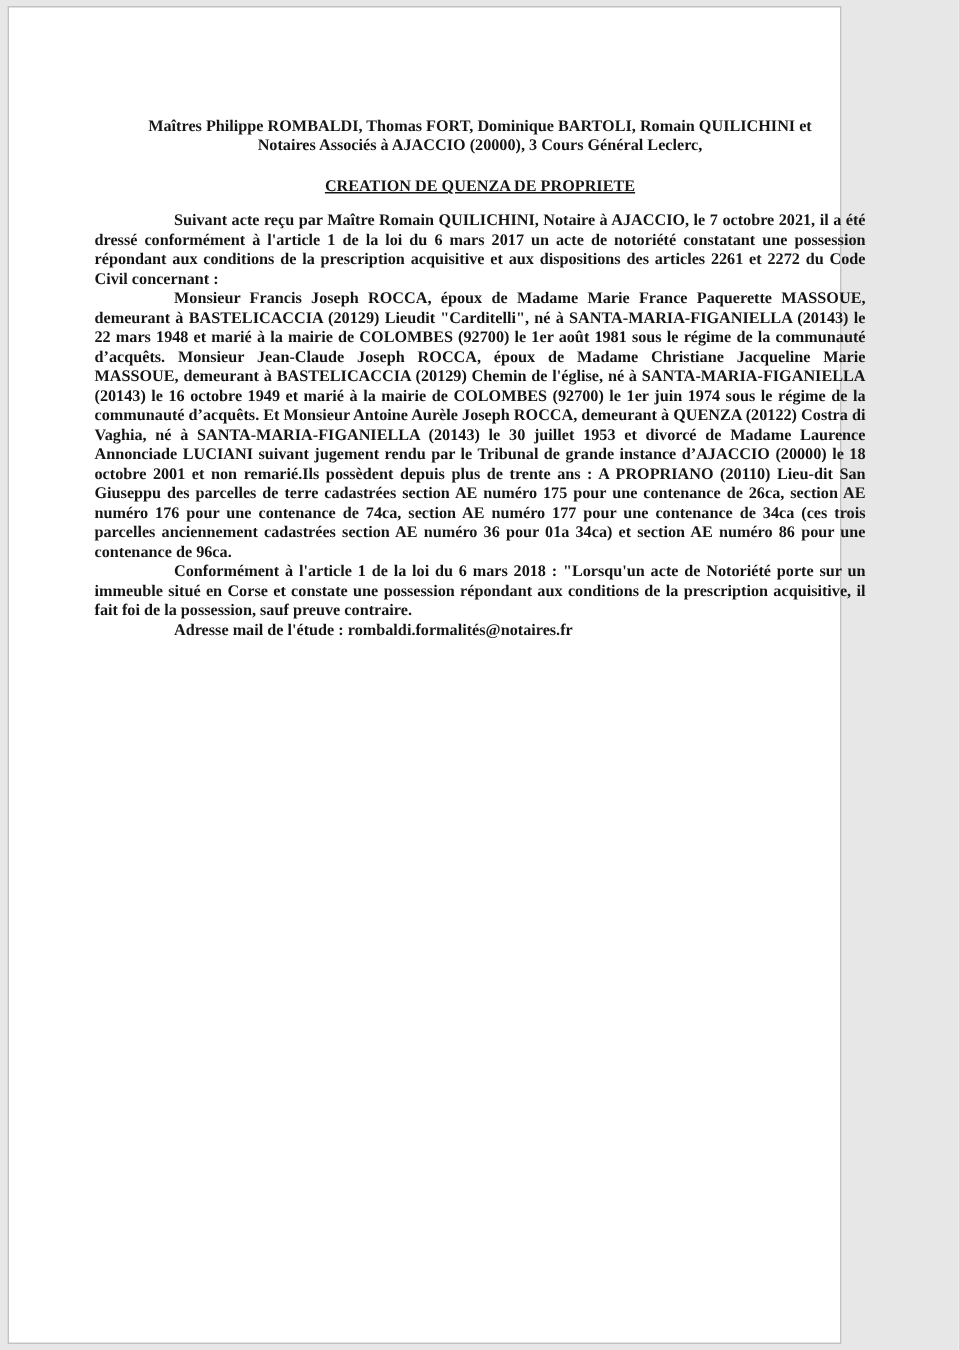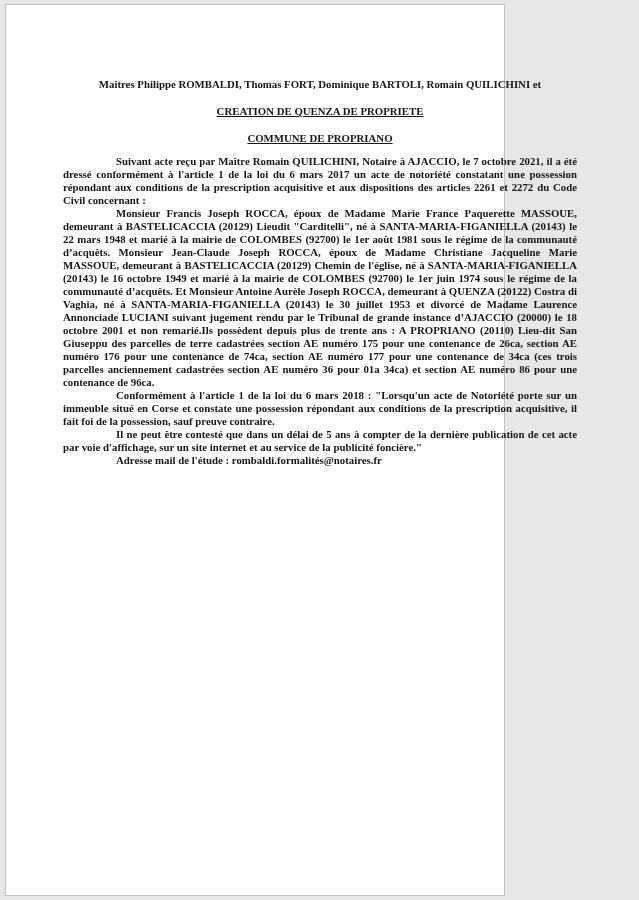--- a/index.html
+++ b/index.html
@@ -8,21 +8,21 @@
     width: 639px;
     height: 900px;
     background: #e7e7e7;
     overflow: hidden;
     font-family: "Liberation Serif", "DejaVu Serif", serif;
   }
   .page {
     position: absolute;
     left: 5px;
     top: 4px;
-    width: 500px;
+    width: 556px;
     height: 892px;
     background: #ffffff;
     border: 1px solid #c2c2c2;
     box-sizing: border-box;
   }
   .content {
     position: absolute;
     left: 57px;
     top: 73px;
     width: 514px;
@@ -59,30 +59,29 @@
   }
 </style>
 </head>
 <body>
 
 <div class="page">
   <div class="content">
 
     <div class="header-block">
       <div>Maîtres Philippe ROMBALDI, Thomas FORT, Dominique BARTOLI, Romain QUILICHINI et</div>
+      <div>Notaires Associés à AJACCIO (20000), 3 Cours Général Leclerc,</div>
     </div>
 
     <div class="doc-title">CREATION DE QUENZA DE PROPRIETE</div>
 
-    <div class="doc-subtitle">COMMUNE DE PROPRIANO</div>
 
     <p class="para first">Suivant acte reçu par Maître Romain QUILICHINI, Notaire à AJACCIO, le 7 octobre 2021, il a été dressé conformément à l'article 1 de la loi du 6 mars 2017 un acte de notoriété constatant une possession répondant aux conditions de la prescription acquisitive et aux dispositions des articles 2261 et 2272 du Code Civil concernant :</p>
 
     <p class="para">Monsieur Francis Joseph ROCCA, époux de Madame Marie France Paquerette MASSOUE, demeurant à BASTELICACCIA (20129) Lieudit "Carditelli", né à SANTA-MARIA-FIGANIELLA (20143) le 22 mars 1948 et marié à la mairie de COLOMBES (92700) le 1er août 1981 sous le régime de la communauté d’acquêts. Monsieur Jean-Claude Joseph ROCCA, époux de Madame Christiane Jacqueline Marie MASSOUE, demeurant à BASTELICACCIA (20129) Chemin de l'église, né à SANTA-MARIA-FIGANIELLA (20143) le 16 octobre 1949 et marié à la mairie de COLOMBES (92700) le 1er juin 1974 sous le régime de la communauté d’acquêts. Et Monsieur Antoine Aurèle Joseph ROCCA, demeurant à QUENZA (20122) Costra di Vaghia, né à SANTA-MARIA-FIGANIELLA (20143) le 30 juillet 1953 et divorcé de Madame Laurence Annonciade LUCIANI suivant jugement rendu par le Tribunal de grande instance d’AJACCIO (20000) le 18 octobre 2001 et non remarié.Ils possèdent depuis plus de trente ans : A PROPRIANO (20110) Lieu-dit San Giuseppu des parcelles de terre cadastrées section AE numéro 175 pour une contenance de 26ca,  section AE numéro 176 pour une contenance de 74ca,  section AE numéro 177 pour une contenance de 34ca (ces trois parcelles anciennement cadastrées section AE numéro 36 pour 01a 34ca) et section AE numéro 86 pour une contenance de 96ca.</p>
 
     <p class="para">Conformément à l'article 1 de la loi du 6 mars 2018 : "Lorsqu'un acte de Notoriété porte sur un immeuble situé en Corse et constate une possession répondant aux conditions de la prescription acquisitive, il fait foi de la possession, sauf preuve contraire.</p>
 
-    <p class="para">Il ne peut être contesté que dans un délai de 5 ans à compter de la dernière publication de cet acte par voie d'affichage, sur un site internet et au service de la publicité foncière."</p>
 
     <p class="para email">Adresse mail de l'étude : rombaldi.formalités@notaires.fr</p>
 
   </div>
 </div>
 
 </body></html>

